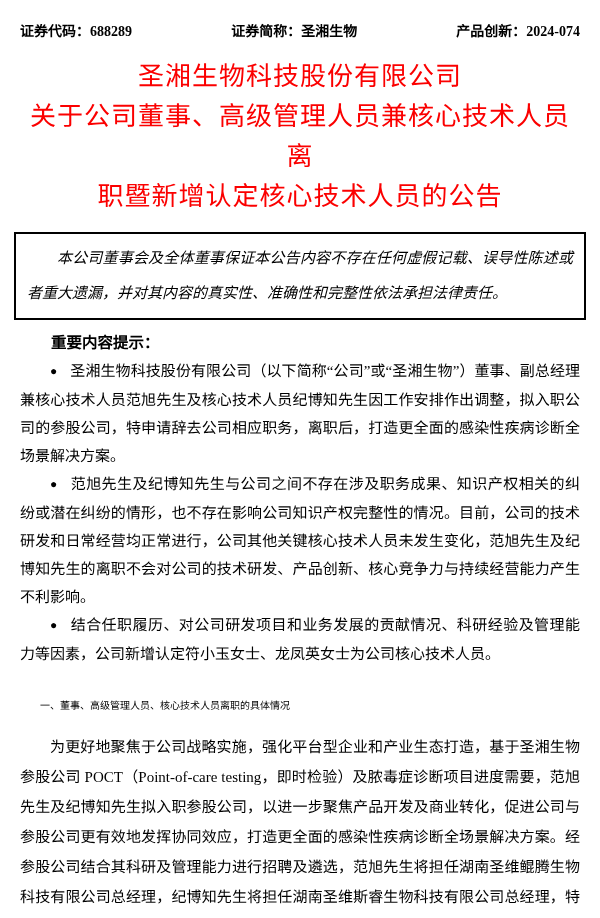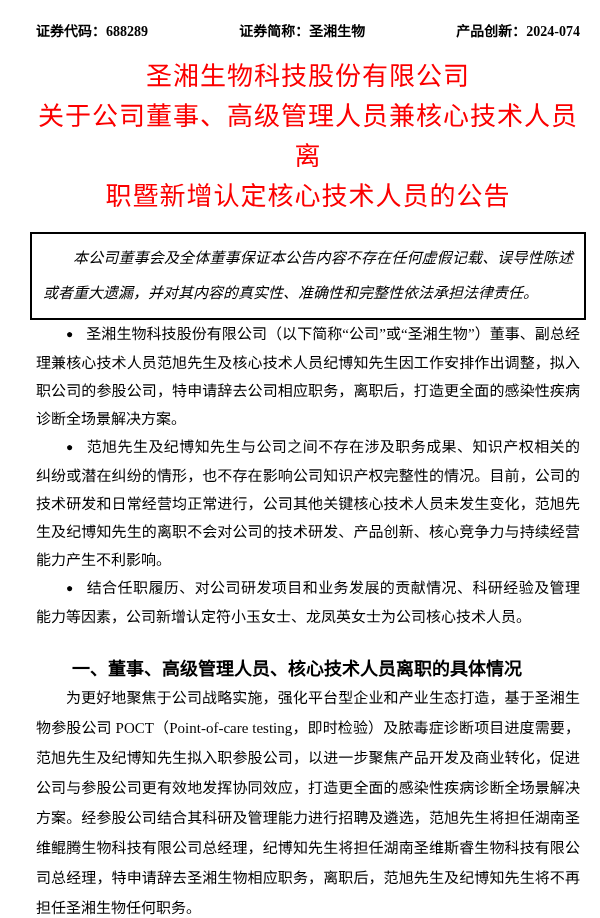--- a/index.html
+++ b/index.html
@@ -9,21 +9,21 @@
   }
   body {
     width: 600px;
     height: 918px;
     overflow: hidden;
   }
   .page {
     box-sizing: border-box;
     width: 600px;
     height: 918px;
-    padding: 22px 20px 0 36px;
+    padding: 22px 20px 0 20px;
     font-family: "Liberation Serif", "DejaVu Serif", serif;
     color: #000000;
   }
   
   .doc-header {
     display: flex;
     justify-content: space-between;
     align-items: baseline;
     font-size: 14px;
     font-weight: bold;
@@ -69,24 +69,24 @@
     text-indent: 2em;
     text-align: justify;
   }
   .bullet-glyph {
     font-size: 12px;
     margin-right: 13px;
     position: relative;
     top: -1px;
   }
   .section-heading {
-    margin: 24px 0 0 0;
+    margin: 24px 0 12px 0;
     font-family: "Liberation Sans", "DejaVu Sans", sans-serif;
-    font-weight: bold;
-    font-size: 18px;
+    font-weight: normal;
+    font-size: 10px;
     line-height: 28px;
     text-indent: 2em;
   }
   .body-para {
     margin: 0;
     font-size: 15px;
     line-height: 30px;
     text-indent: 2em;
     text-align: justify;
   }
@@ -111,20 +111,21 @@
   <h1 class="doc-title" style="color: rgb(251, 0, 0);">
     <div>圣湘生物科技股份有限公司</div>
     <div>关于公司董事、高级管理人员兼核心技术人员离</div>
     <div>职暨新增认定核心技术人员的公告</div>
   </h1>
 
   <div class="disclaimer-box">
     <p>本公司董事会及全体董事保证本公告内容不存在任何虚假记载、误导性陈述或者重大遗漏，并对其内容的真实性、准确性和完整性依法承担法律责任。</p>
   </div>
 
+  <p class="notice-heading">重要内容提示：</p>
 
   <p class="bullet-para">
     <span class="bullet-glyph">●</span><span>圣湘生物科技股份有限公司（以下简称“公司”或“圣湘生物”）董事、副总经理兼核心技术人员范旭先生及核心技术人员纪博知先生因工作安排作出调整，拟入职公司的参股公司，特申请辞去公司相应职务，离职后，打造更全面的感染性疾病诊断全场景解决方案。</span>
   </p>
 
   <p class="bullet-para">
     <span class="bullet-glyph">●</span><span>范旭先生及纪博知先生与公司之间不存在涉及职务成果、知识产权相关的纠纷或潜在纠纷的情形，也不存在影响公司知识产权完整性的情况。目前，公司的技术研发和日常经营均正常进行，公司其他关键核心技术人员未发生变化，范旭先生及纪博知先生的离职不会对公司的技术研发、产品创新、核心竞争力与持续经营能力产生不利影响。</span>
   </p>
 
   <p class="bullet-para">

